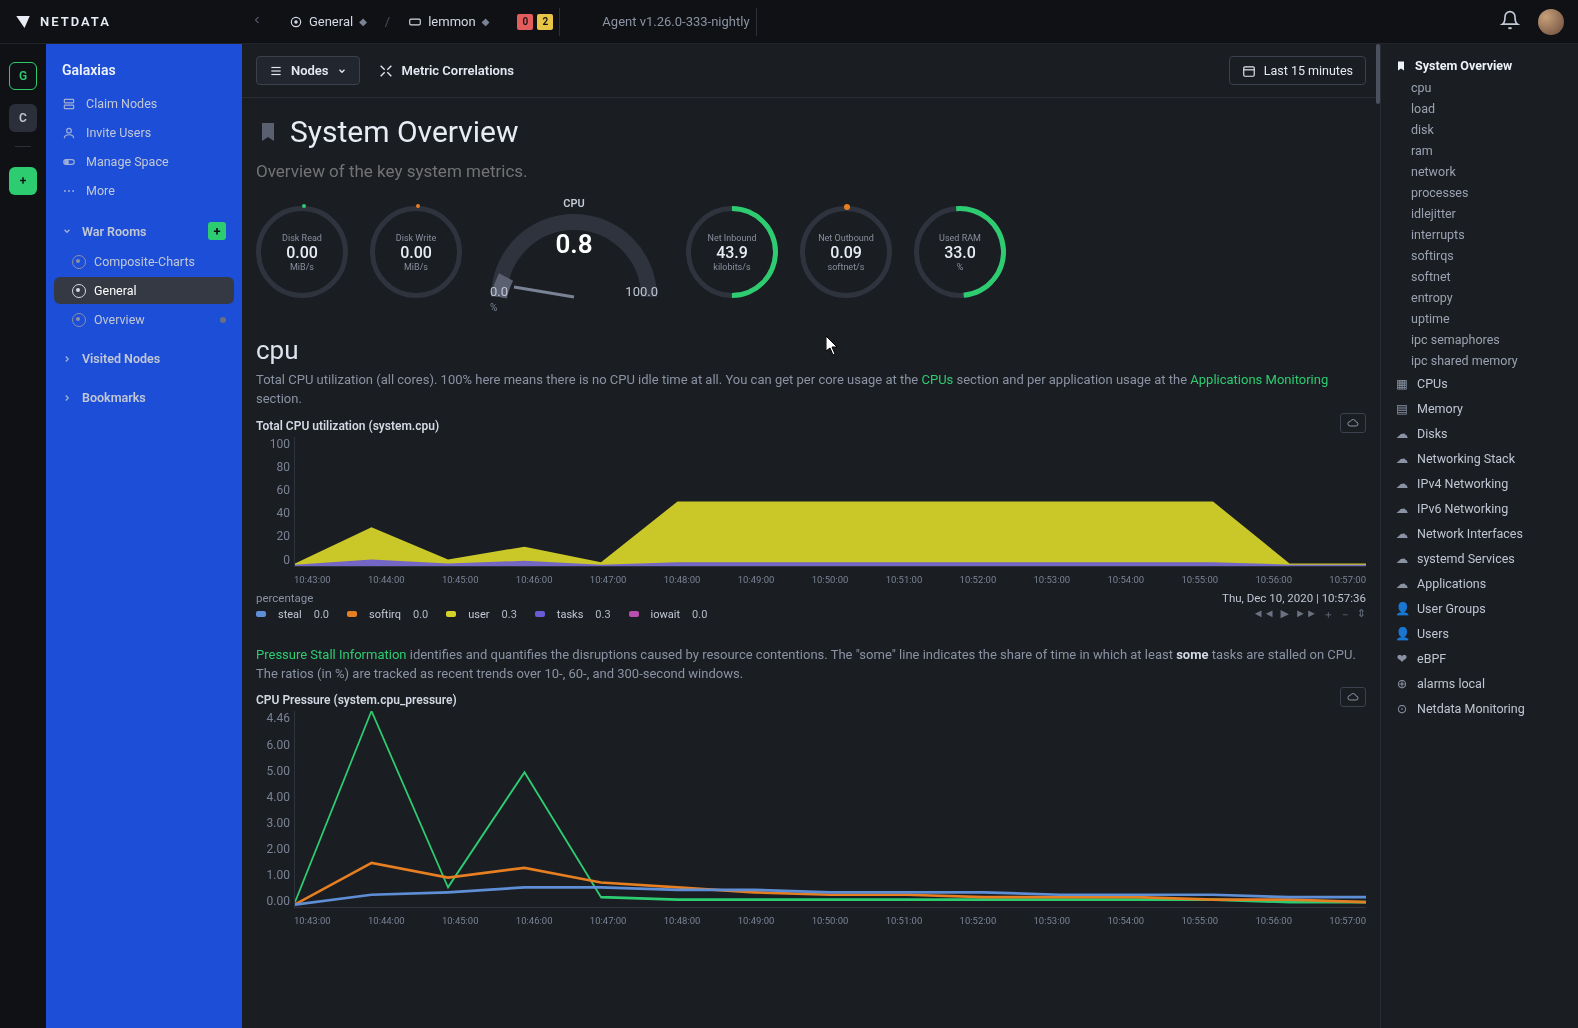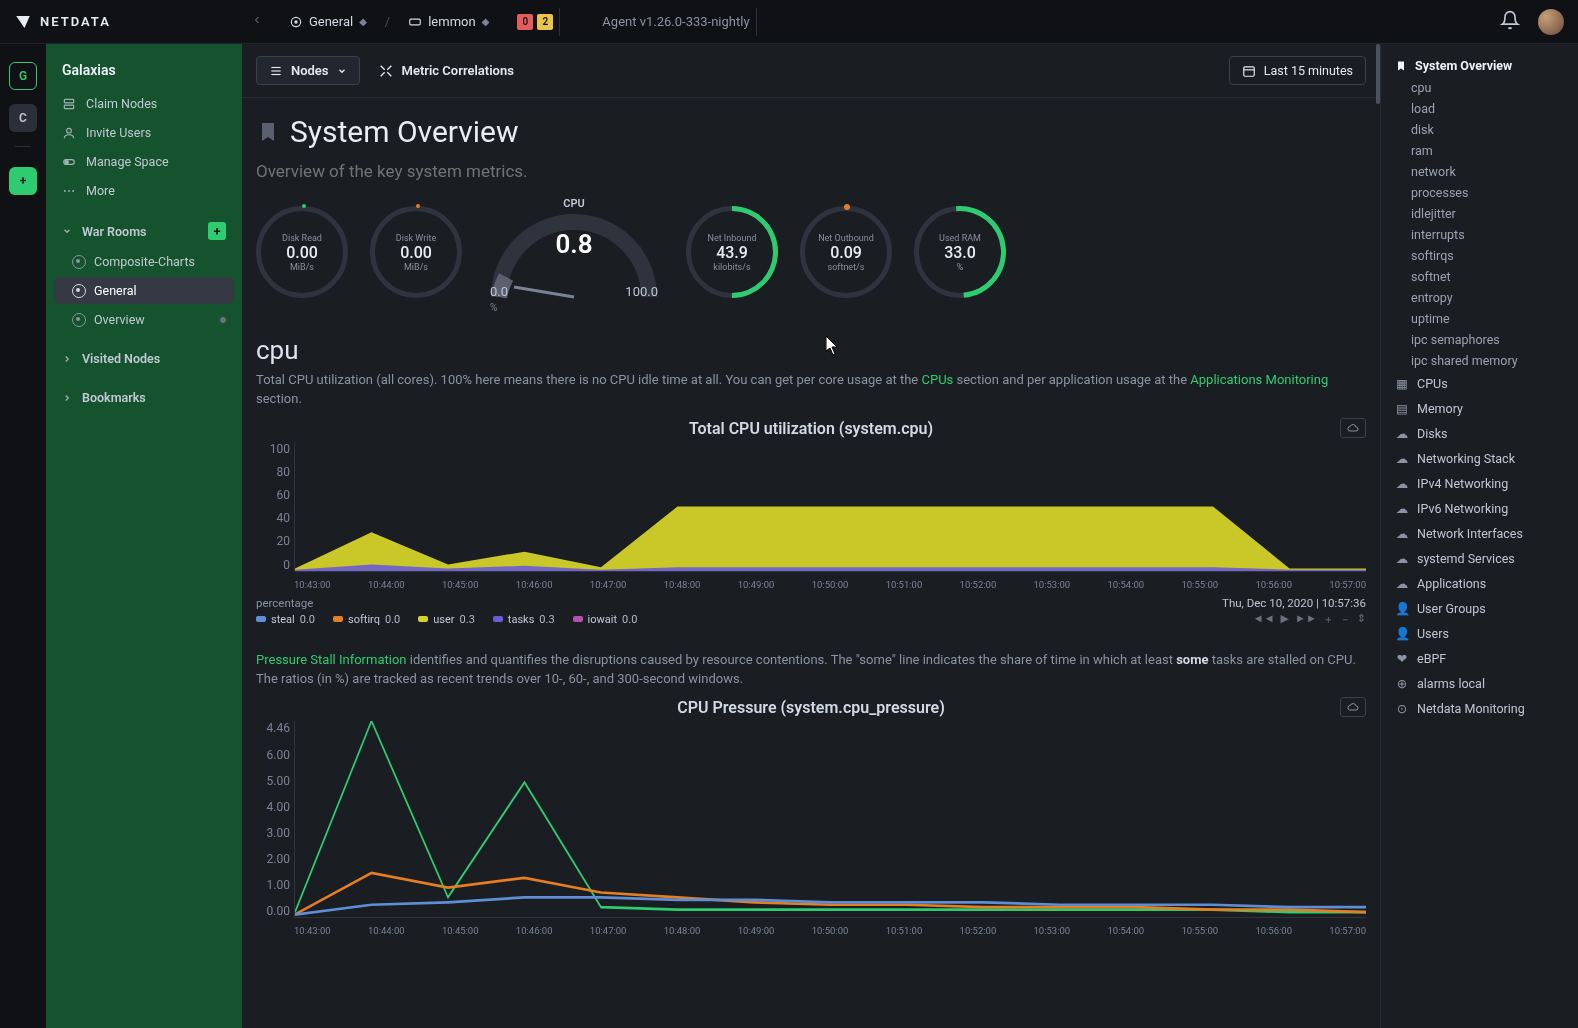--- a/index.html
+++ b/index.html
@@ -51,21 +51,21 @@
 }
 .rail .sq { width: 28px; height: 28px; border-radius: 6px; display: flex; align-items: center; justify-content: center; font-weight: 600; font-size: 12px; cursor: pointer; }
 .rail .sq.g { border: 1px solid #2ecc71; color: #2ecc71; }
 .rail .sq.c { background: #2a2f39; color: #c2c8d5; }
 .rail .sq.add { background: #2ecc71; color: #0f1115; margin-top: 6px; }
 .rail .rule { width: 16px; height: 1px; background: #2a2f39; }
 
 
 .sidebar {
   width: 196px;
-  background: #14532d;
+  background: #1d4ed8;
   padding: 14px 8px;
   display: flex;
   flex-direction: column;
   gap: 2px;
 }
 .space-title { font-weight: 600; font-size: 14px; color: #eef2f9; padding: 4px 8px 10px; }
 .nav-item, .tree-hdr {
   display: flex; align-items: center; gap: 10px;
   padding: 6px 8px; border-radius: 4px; color: #c2c8d5; cursor: pointer;
   font-size: 12.5px;
@@ -131,29 +131,29 @@
 .gauge-arc .ring-arc {
   position: absolute; inset: 0; border-radius: 50%;
 }
 .arc-green { border: 5px solid transparent; border-right-color: #2ecc71; border-bottom-color: #2ecc71; transform: rotate(-45deg); }
 .arc-orange-tick::before { content: ""; position: absolute; top: -2px; left: 48%; width: 6px; height: 6px; border-radius: 50%; background: #e67e22; }
 
 
 .section-title { font-size: 26px; color: #dde2ec; padding: 16px 14px 6px; }
 .section-desc { color: #8a92a3; font-size: 13px; padding: 0 14px; line-height: 1.45; }
 .section-desc a { color: #2ecc71; text-decoration: none; }
-.chart-title { font-size: 16px; font-weight: 600; color: #d3d9e4; padding: 10px 14px 4px; text-align: center; }
+.chart-title { font-size: 12px; font-weight: 600; color: #d3d9e4; padding: 10px 14px 4px; }
 .chart-box { position: relative; margin: 0 14px; height: 148px; }
 .chart-tool { position: absolute; top: -24px; right: 0; width: 26px; height: 20px; border: 1px solid #3a404c; border-radius: 3px; display: flex; align-items: center; justify-content: center; color: #8a92a3; cursor: pointer; }
 .y-axis { position: absolute; left: 0; top: 0; bottom: 18px; width: 38px; display: flex; flex-direction: column; justify-content: space-between; text-align: right; color: #7a8395; font-size: 12px; padding-right: 4px; }
 .plot { position: absolute; left: 38px; right: 0; top: 0; bottom: 18px; border-left: 1px solid #2e333d; border-bottom: 1px solid #2e333d; }
 .x-axis { position: absolute; left: 38px; right: 0; bottom: 0; display: flex; justify-content: space-between; color: #7a8395; font-size: 9.5px; }
 .chart-footer { display: flex; align-items: center; padding: 6px 14px 2px; font-size: 11.5px; color: #8a92a3; }
 .legend { display: flex; gap: 18px; padding: 0 14px 8px; font-size: 11px; align-items: center; }
-.leg { display: flex; align-items: center; gap: 5px; }
+.leg { display: flex; align-items: center; gap: 12px; }
 .leg .sw { width: 10px; height: 6px; border-radius: 2px; }
 .leg .lv { color: #b3bac8; }
 .chart-controls { margin-left: auto; display: flex; gap: 6px; color: #6b7180; }
 .chart-controls span { cursor: pointer; }
 .chart-ts { color: #bfc6d3; }
 
 
 .toc {
   width: 198px; border-left: 1px solid #272c35; padding: 10px 8px;
   overflow-y: auto; font-size: 12.5px;

